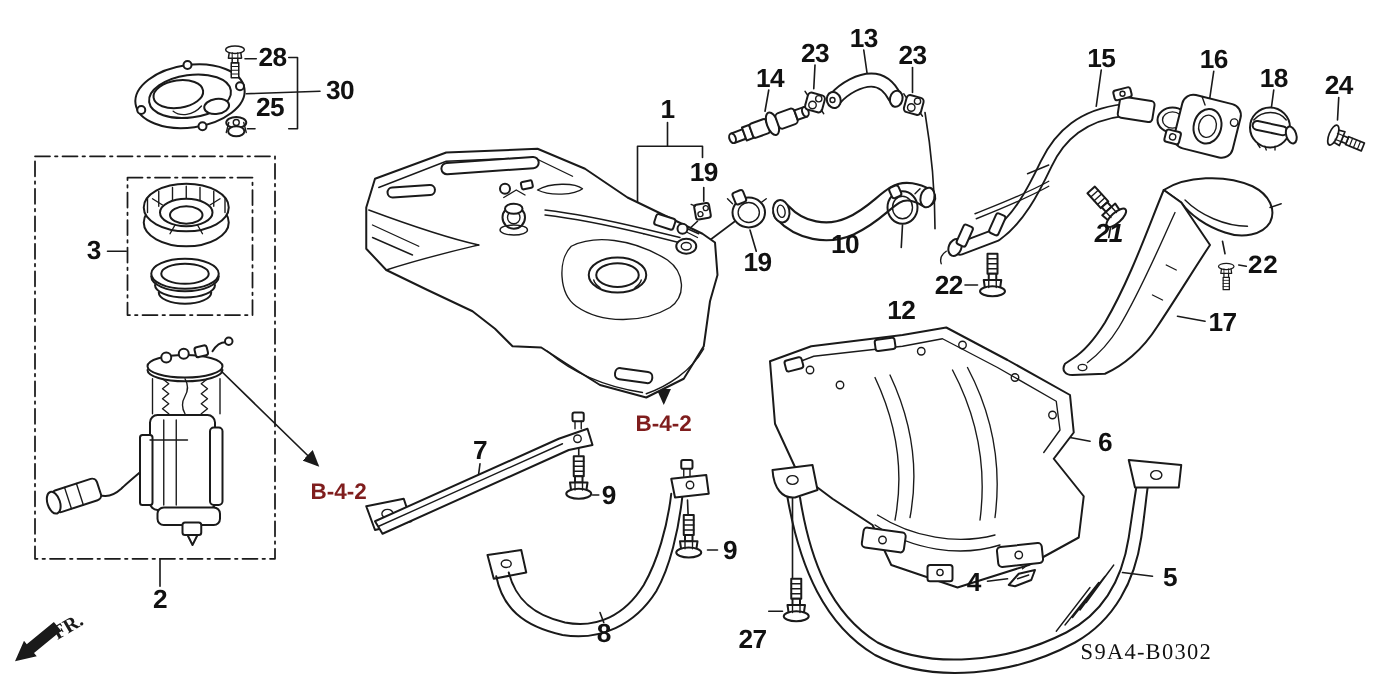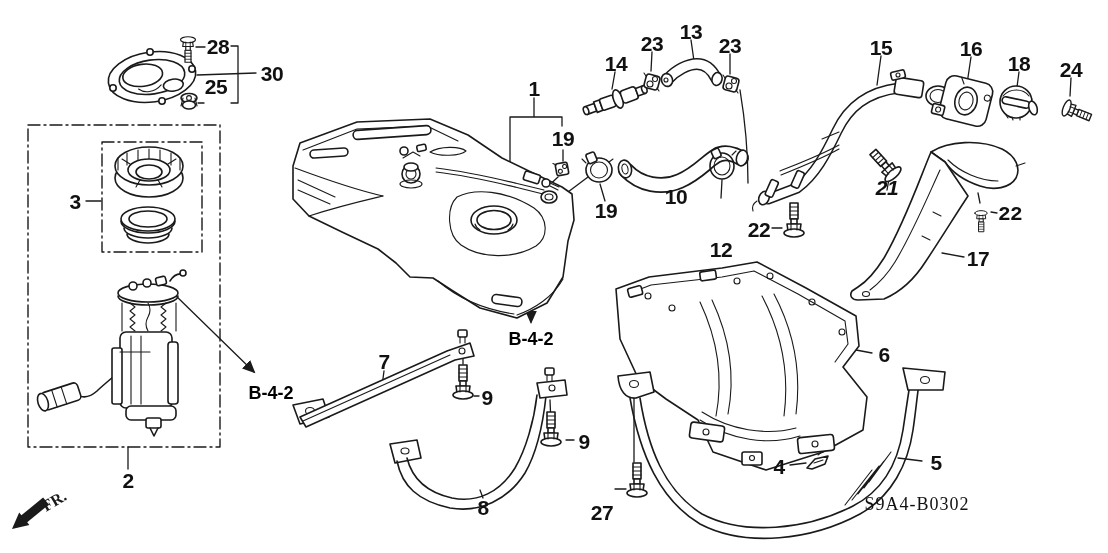--- a/index.html
+++ b/index.html
@@ -3,21 +3,21 @@
 <meta charset="utf-8">
 <style>
   html,body{margin:0;padding:0;background:#fff;}
   #stage{position:relative;width:1108px;height:553px;background:#fff;overflow:hidden;
          font-family:"Liberation Sans",sans-serif;}
   #art{position:absolute;left:0;top:0;}
   #overlay{position:absolute;left:0;top:0;width:1108px;height:553px;pointer-events:none;}
   .callout{position:absolute;transform:translate(-50%,-50%);font-weight:bold;
            font-size:21px;line-height:1;color:#111;letter-spacing:-.5px;white-space:nowrap;}
   .subref{position:absolute;transform:translate(-50%,-50%);font-weight:bold;
-          font-size:18px;line-height:1;color:#000000;letter-spacing:0;white-space:nowrap;}
+          font-size:18px;line-height:1;color:#7f1d1d;letter-spacing:0;white-space:nowrap;}
   .code{position:absolute;transform:translate(-50%,-50%);
         font-family:"Liberation Serif",serif;font-size:18px;color:#111;letter-spacing:1px;
         white-space:nowrap;}
   svg{stroke-linecap:round;stroke-linejoin:round;}
   .ln{stroke:#1a1a1a;stroke-width:1.6;fill:none;}
   .lnw{stroke:#1a1a1a;stroke-width:1.6;fill:#fff;}
   .thin{stroke:#1a1a1a;stroke-width:1.1;fill:none;}
   .leader{stroke:#1a1a1a;stroke-width:1.3;fill:none;}
   .dash{stroke:#1a1a1a;stroke-width:1.4;fill:none;stroke-dasharray:12 4 2 4;}
 </style>
@@ -354,21 +354,21 @@
     <use href="#bolt"></use>
   </g>
 
   <g>
     <polygon fill="#1a1a1a" points="12,529 19.2,512.6 21.4,515.3 43.1,497.5 48.9,504.5 27.2,522.3 29.4,525"></polygon>
     <text transform="translate(46,512) rotate(-31)" font-family="Liberation Serif, serif" font-weight="bold" font-size="16" fill="#1a1a1a">FR.</text>
   </g>
 </svg>
 
 <div id="overlay">
-  <div class="code" id="code-label" style="left: 917px; top: 504px;">S9A4-B0302</div>
+  <div class="code" id="code-label" style="left: 917px; top: 522px;">S9A4-B0302</div>
 <div class="callout" style="left: 218px; top: 46px;">28</div>
       <div class="callout" style="left: 272px; top: 73px;">30</div>
       <div class="callout" style="left: 216px; top: 86px;">25</div>
       <div class="callout" style="left: 75px; top: 201px;">3</div>
       <div class="callout" style="left: 128px; top: 480px;">2</div>
       <div class="callout" style="left: 534px; top: 88px;">1</div>
       <div class="callout" style="left: 563px; top: 138px;">19</div>
       <div class="callout" style="left: 616px; top: 63px;">14</div>
       <div class="callout" style="left: 652px; top: 43px;">23</div>
       <div class="callout" style="left: 691px; top: 31px;">13</div>

